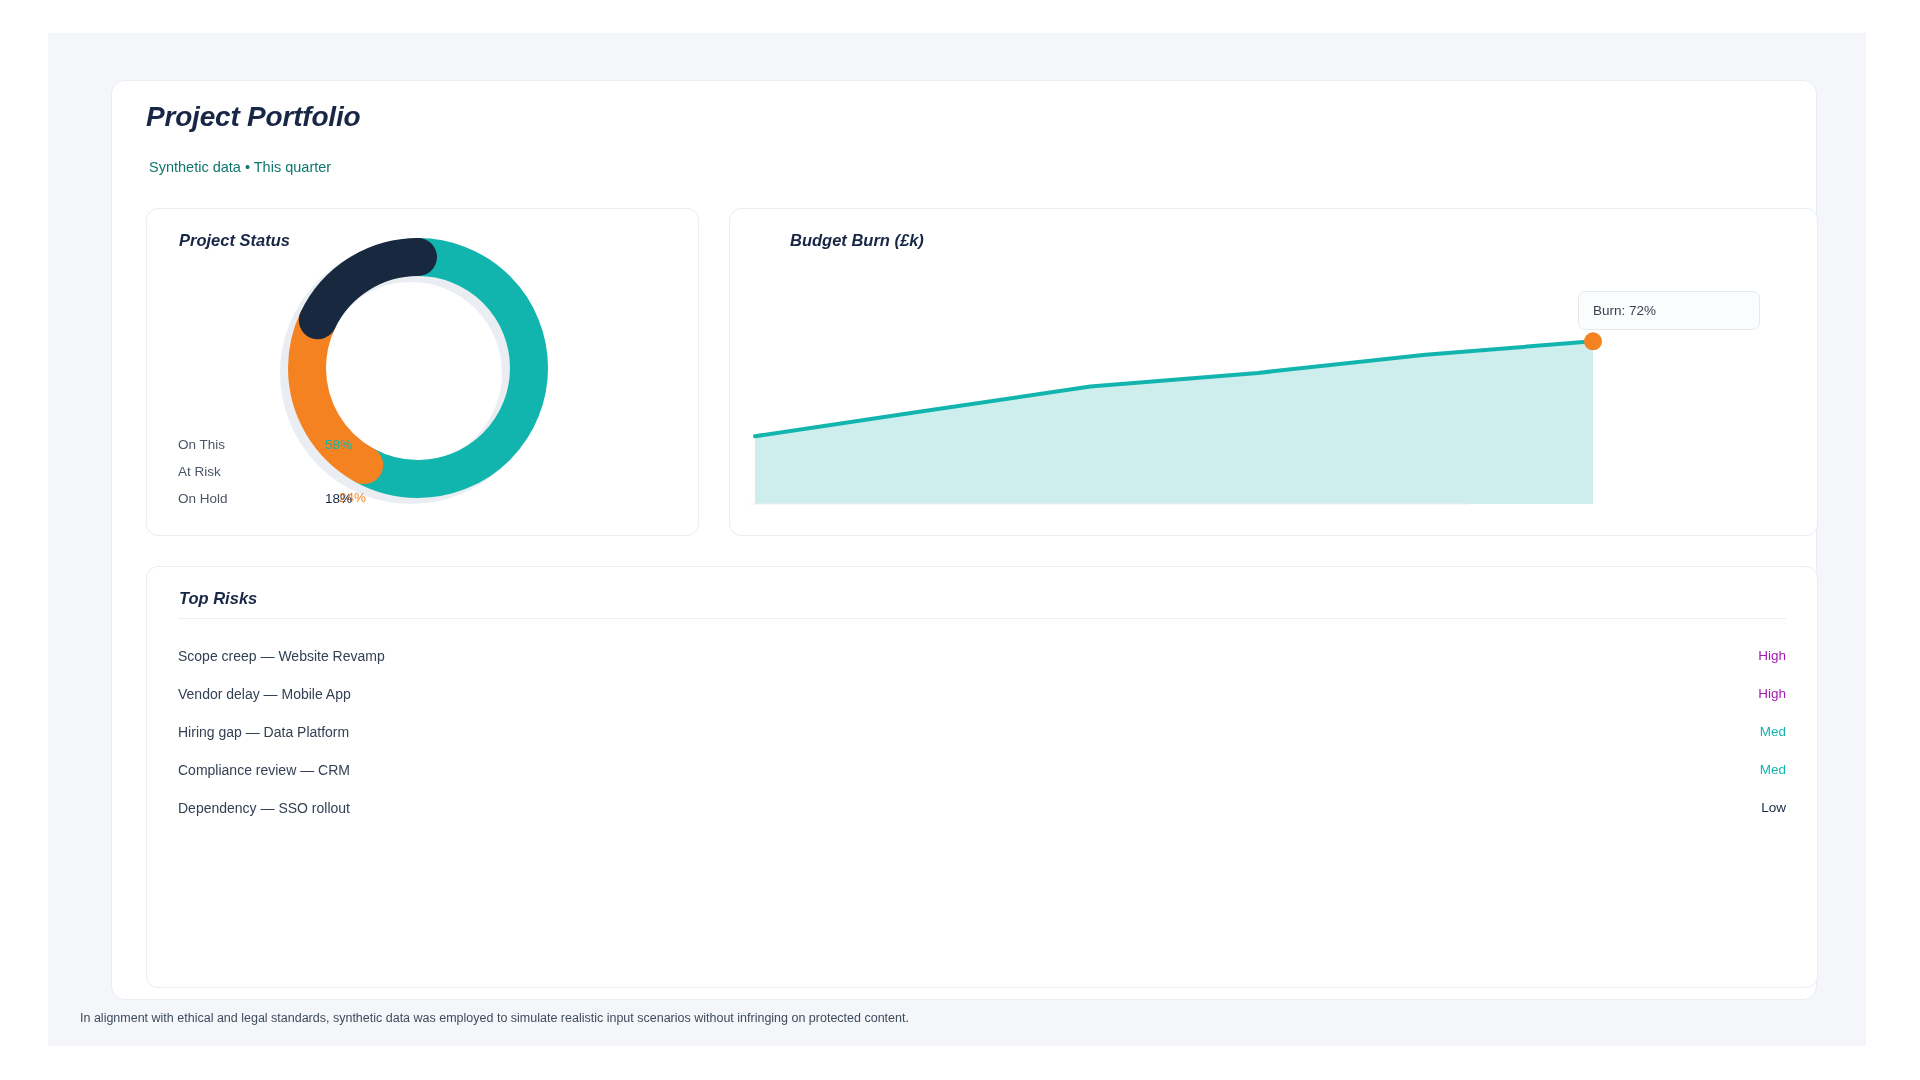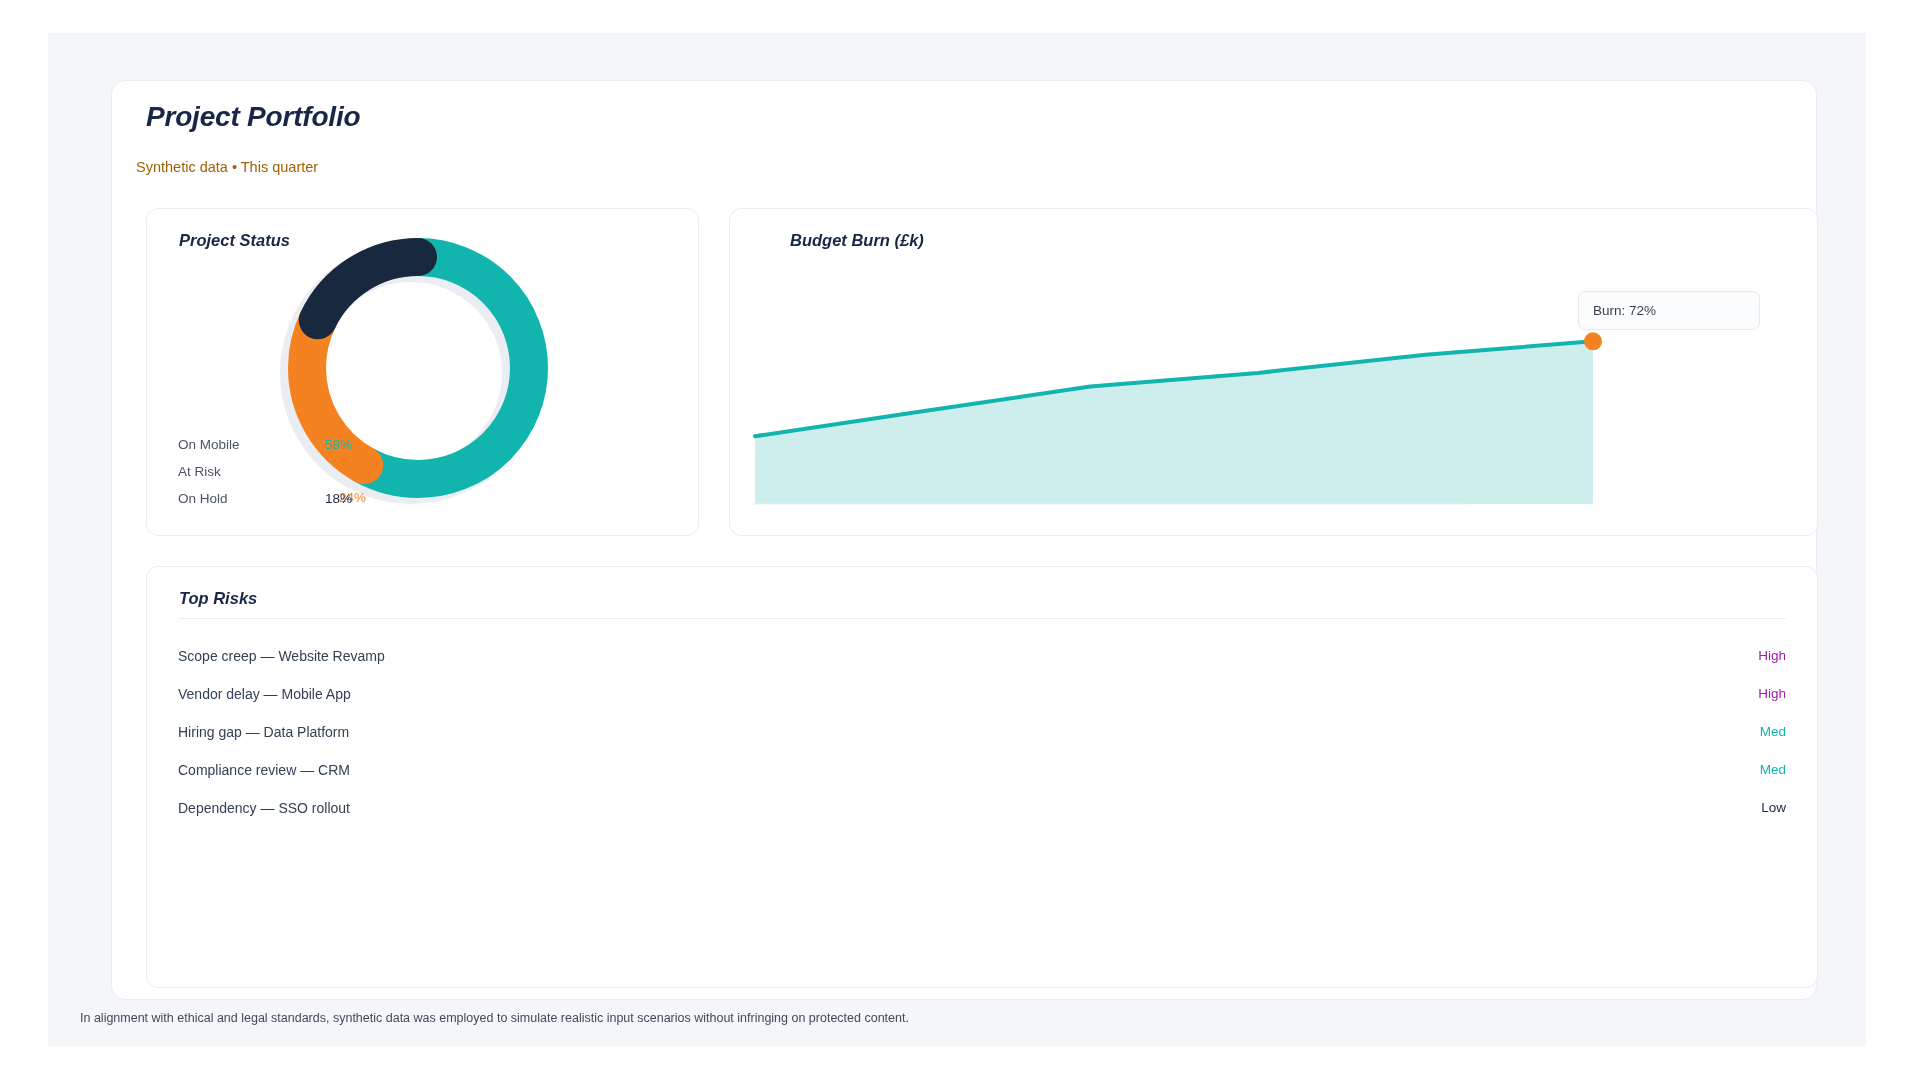--- a/index.html
+++ b/index.html
@@ -37,24 +37,24 @@
     left: 146px;
     top: 101px;
     font-size: 28px;
     font-weight: bold;
     font-style: italic;
     color: #182746;
     letter-spacing: -0.2px;
   }
   .page-sub {
     position: absolute;
-    left: 136px;
+    left: 149px;
     top: 159px;
     font-size: 14.5px;
-    color: #a16207;
+    color: #0f766e;
   }
 
   
   .card {
     position: absolute;
     background: #ffffff;
     border: 1px solid #e9edf3;
     border-radius: 12px;
     box-sizing: border-box;
   }
@@ -179,21 +179,21 @@
     <circle cx="161" cy="151" r="111" fill="none" stroke="#eaeef3" stroke-width="40"></circle>
 
     <circle cx="168" cy="146" r="111" fill="none" stroke="#12b5ad" stroke-width="38" stroke-linecap="round" stroke-dasharray="404.5 292.9" stroke-dashoffset="0.0" transform="rotate(-90 168 146)"></circle>
 
     <circle cx="168" cy="146" r="111" fill="none" stroke="#f58220" stroke-width="38" stroke-linecap="round" stroke-dasharray="167.4 530.0" stroke-dashoffset="-404.5" transform="rotate(-90 168 146)"></circle>
 
     <circle cx="168" cy="146" r="111" fill="none" stroke="#18293f" stroke-width="38" stroke-linecap="round" stroke-dasharray="125.5 571.9" stroke-dashoffset="-571.9" transform="rotate(-90 168 146)"></circle>
   </svg>
 </div>
 
-<div class="legend legend-label" id="lg-l0">On Mobile</div>
+<div class="legend legend-label" id="lg-l0">On This</div>
 <div class="legend legend-label" id="lg-l1">At Risk</div>
 <div class="legend legend-label" id="lg-l2">On Hold</div>
 <div class="legend legend-value" id="lg-v0">58%</div>
 <div class="legend legend-value" id="lg-v1">24%</div>
 <div class="legend legend-value" id="lg-v2">18%</div>
 
 <div class="card" id="card-burn">
   <div class="card-title" id="burn-title">Budget Burn (£k)</div>
 </div>
 

